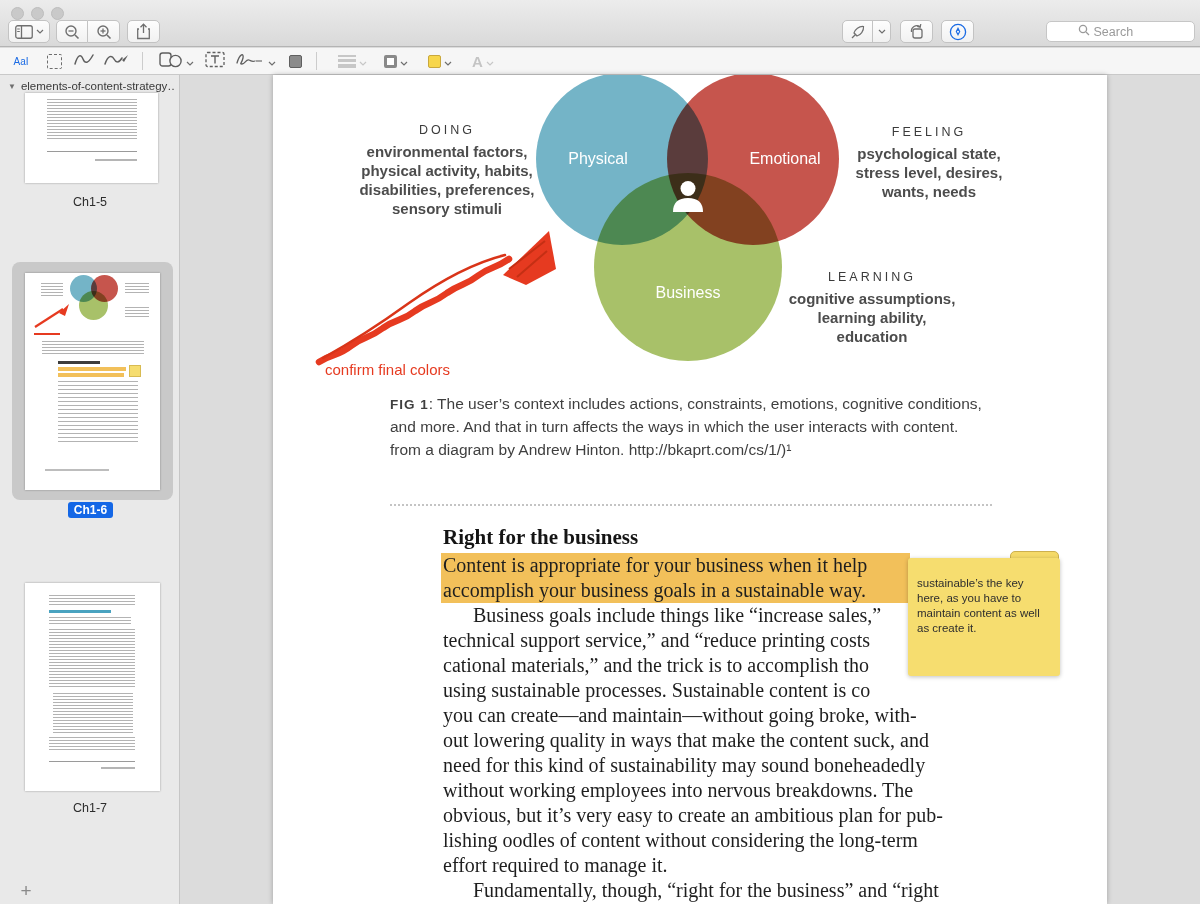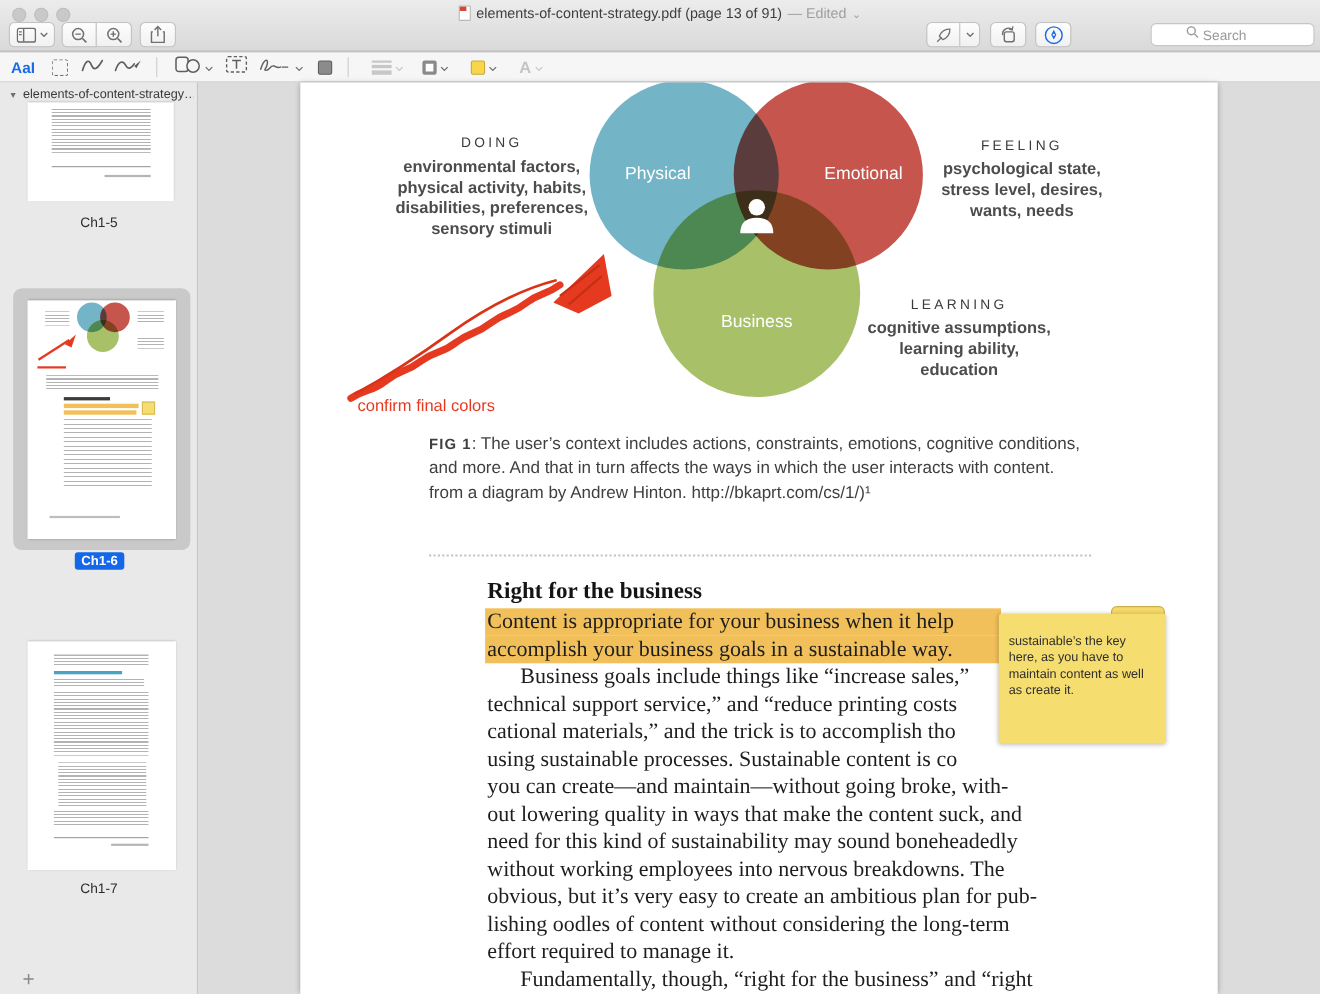--- a/index.html
+++ b/index.html
@@ -28,21 +28,21 @@
   .searchfield { position:absolute; top:21px; left:1046px; width:149px; height:21px; background:#fff;
                  border:1px solid #c6c6c6; border-radius:5px; display:flex; justify-content:center; gap:4px; }
   .searchfield input { border:none; outline:none; width:70px; font-size:12.5px; color:#444; background:transparent; }
   .searchfield input::placeholder { color:#9a9a9a; }
 
   
   .markupbar { position:absolute; left:0; top:48px; width:1200px; height:27px; background:#f6f6f6;
                border-bottom:1px solid #c9c9c9; }
   .mtool { position:absolute; top:0; height:26px; display:flex; align-items:center; justify-content:center; gap:3px; }
   .msep { position:absolute; top:4px; width:1px; height:18px; background:#cccccc; }
-  .aai { font-size:14px; color:#1b6be4; font-weight:700; letter-spacing:0; }
+  .aai { font-size:10px; color:#1b6be4; font-weight:400; letter-spacing:0; }
   .dashedrect { width:15px; height:15px; border:1.5px dashed #6e6e6e; border-radius:2px; }
   .notesq { width:13px; height:13px; background:#8b8b8b; border:1.5px solid #5f5f5f; border-radius:2px; }
   .borderc { width:13px; height:13px; border:3px solid #8a8a8a; background:#fff; border-radius:2px; }
   .fillc { width:13px; height:13px; background:#f7d64b; border:1px solid #c9a83d; border-radius:2px; }
   .albl { font-size:15px; color:#c4c4c4; font-weight:600; }
   .linesicon div { height:2px; background:#c7c7c7; margin:2px 0; }
 
   
   .content { position:absolute; left:0; top:75px; width:1200px; height:829px; }
   .sidebar { position:absolute; left:0; top:0; width:180px; height:829px; background:#e9e9e9;
@@ -107,26 +107,20 @@
 </head>
 <body>
 
 <div class="window">
 
   <div class="header">
     <div class="traffic t1"></div>
     <div class="traffic t2"></div>
     <div class="traffic t3"></div>
 
-    <div class="titlegroup">
-      <span class="docicon"></span>
-      <span class="titletext">elements-of-content-strategy.pdf (page 13 of 91)</span>
-      <span class="titlestatus">— Edited</span>
-      <span class="tchev">⌄</span>
-    </div>
 
     <div class="btn" style="left:8px; width:42px;">
       <span style="display:flex;margin-right:3px;">
         <svg width="18" height="14" viewBox="0 0 18 14">
             <rect x="0.75" y="0.75" width="16.5" height="12.5" rx="2" fill="none" stroke="#6f6f6f" stroke-width="1.3"></rect>
             <line x1="6.5" y1="1" x2="6.5" y2="13" stroke="#6f6f6f" stroke-width="1.3"></line>
             <line x1="2.2" y1="4" x2="4.8" y2="4" stroke="#6f6f6f" stroke-width="1"></line>
             <line x1="2.2" y1="6.5" x2="4.8" y2="6.5" stroke="#6f6f6f" stroke-width="1"></line>
           </svg>
       </span>

